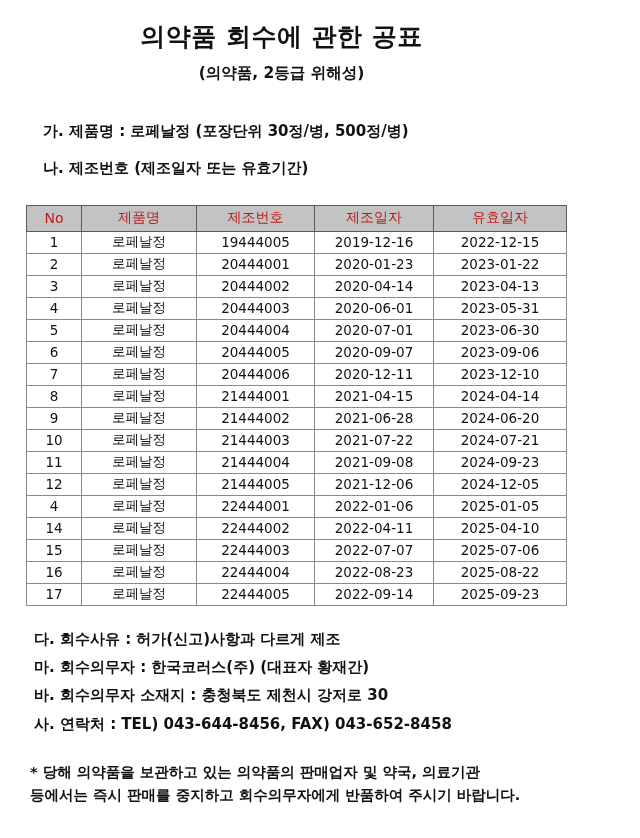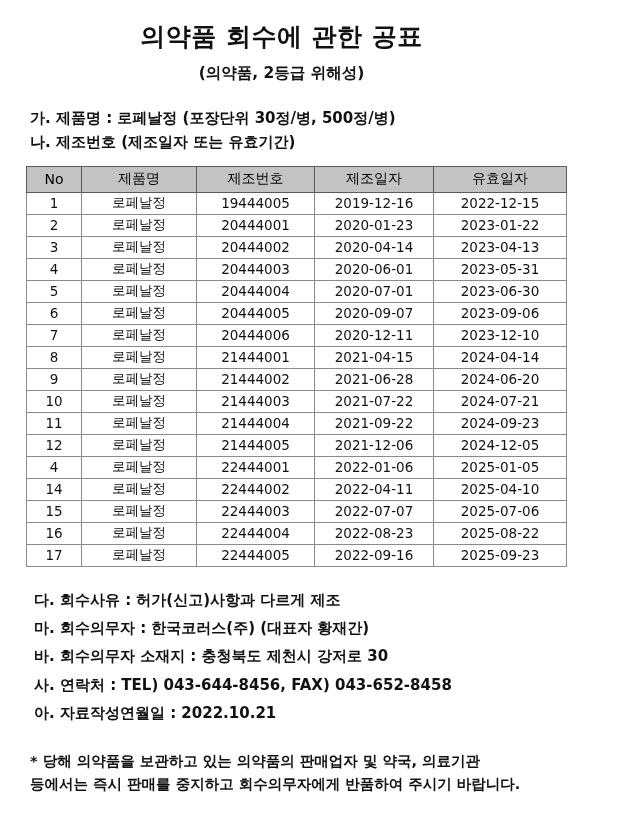--- a/index.html
+++ b/index.html
@@ -53,21 +53,21 @@
 
   
   .section-list {
     margin: 0;
     padding: 24px 0 0 30px;
   }
   .section-line {
     font-size: 15px;
     font-weight: bold;
     line-height: 1.55;
-    margin: 0;
+    margin: 13px;
     white-space: nowrap;
   }
 
   
   .table-wrap {
     padding: 12px 0 0 26px;
   }
   table.lot-table {
     border-collapse: collapse;
     width: 540px;
@@ -81,21 +81,21 @@
   table.lot-table col.c-exp     { width: 133px; }
 
   table.lot-table th {
     background: #c3c3c3;
     border: 1px solid #5a5a5a;
     font-size: 14px;
     font-weight: normal;
     text-align: center;
     padding: 2px 0 3px 0;
     height: 20px;
-    color: #000000;
+    color: #b91c1c;
   }
   table.lot-table td {
     border: 1px solid #8a8a8a;
     font-size: 13.5px;
     font-weight: normal;
     text-align: center;
     padding: 1px 0 2px 0;
     height: 18px;
     color: #111111;
     background: #ffffff;
@@ -223,21 +223,21 @@
             <td>10</td>
             <td>로페날정</td>
             <td>21444003</td>
             <td>2021-07-22</td>
             <td>2024-07-21</td>
           </tr>
           <tr>
             <td>11</td>
             <td>로페날정</td>
             <td>21444004</td>
-            <td>2021-09-22</td>
+            <td>2021-09-08</td>
             <td>2024-09-23</td>
           </tr>
           <tr>
             <td>12</td>
             <td>로페날정</td>
             <td>21444005</td>
             <td>2021-12-06</td>
             <td>2024-12-05</td>
           </tr>
           <tr>
@@ -265,30 +265,29 @@
             <td>16</td>
             <td>로페날정</td>
             <td>22444004</td>
             <td>2022-08-23</td>
             <td>2025-08-22</td>
           </tr>
           <tr>
             <td>17</td>
             <td>로페날정</td>
             <td>22444005</td>
-            <td>2022-09-16</td>
+            <td>2022-09-14</td>
             <td>2025-09-23</td>
           </tr>
         </tbody>
     </table>
   </div>
 
   <div class="footer-list">
     <div class="footer-line">다. 회수사유 : 허가(신고)사항과 다르게 제조</div>
     <div class="footer-line">마. 회수의무자 : 한국코러스(주) (대표자 황재간)</div>
     <div class="footer-line">바. 회수의무자 소재지 : 충청북도 제천시 강저로 30</div>
     <div class="footer-line">사. 연락처 : TEL) 043-644-8456, FAX) 043-652-8458</div>
-    <div class="footer-line">아. 자료작성연월일 : 2022.10.21</div>
   </div>
 
   <p class="notice">* 당해 의약품을 보관하고 있는 의약품의 판매업자 및 약국, 의료기관 등에서는 즉시 판매를 중지하고 회수의무자에게 반품하여 주시기 바랍니다.</p>
 
 </div>
 
 </body></html>

